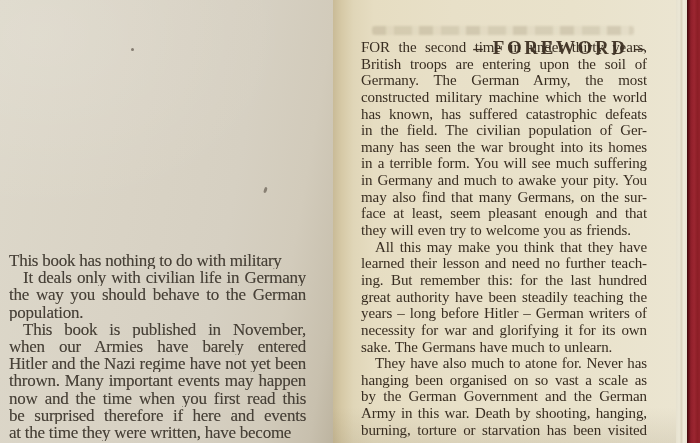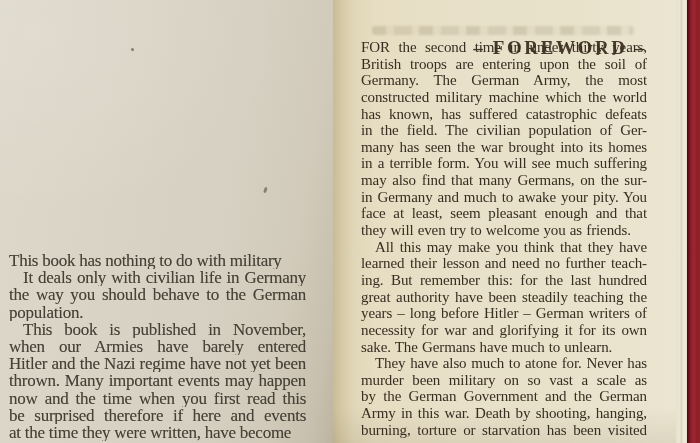--- a/index.html
+++ b/index.html
@@ -99,34 +99,34 @@
 <div class="rp-text">
   <div class="para">
     <div class="line jst">FOR the second time in under thirty years,</div>
     <div class="line jst">British troops are entering upon the soil of</div>
     <div class="line jst">Germany. The German Army, the most carefully</div>
     <div class="line jst">constructed military machine which the world</div>
     <div class="line jst">has known, has suffered catastrophic defeats</div>
     <div class="line jst">in the field. The civilian population of Ger-</div>
     <div class="line jst">many has seen the war brought into its homes</div>
     <div class="line jst">in a terrible form. You will see much suffering</div>
+    <div class="line jst">in Germany and much to awake your pity. You</div>
     <div class="line jst">may also find that many Germans, on the sur-</div>
-    <div class="line jst">in Germany and much to awake your pity. You</div>
     <div class="line jst">face at least, seem pleasant enough and that</div>
     <div class="line lst">they will even try to welcome you as friends.</div>
   </div>
   <div class="para">
     <div class="line jst ind">All this may make you think that they have</div>
     <div class="line jst">learned their lesson and need no further teach-</div>
     <div class="line jst">ing. But remember this: for the last hundred</div>
     <div class="line jst">great authority have been steadily teaching the</div>
     <div class="line jst">years – long before Hitler – German writers of</div>
     <div class="line jst">necessity for war and glorifying it for its own</div>
     <div class="line lst">sake. The Germans have much to unlearn.</div>
   </div>
   <div class="para">
     <div class="line jst ind">They have also much to atone for. Never has</div>
-    <div class="line jst">murder been military on so vast a scale as</div>
+    <div class="line jst">hanging been organised on so vast a scale as</div>
     <div class="line jst">by the German Government and the German</div>
     <div class="line jst">Army in this war. Death by shooting, hanging,</div>
     <div class="line jst">burning, torture or starvation has been visited</div>
   </div>
 </div>
 
 </body></html>

